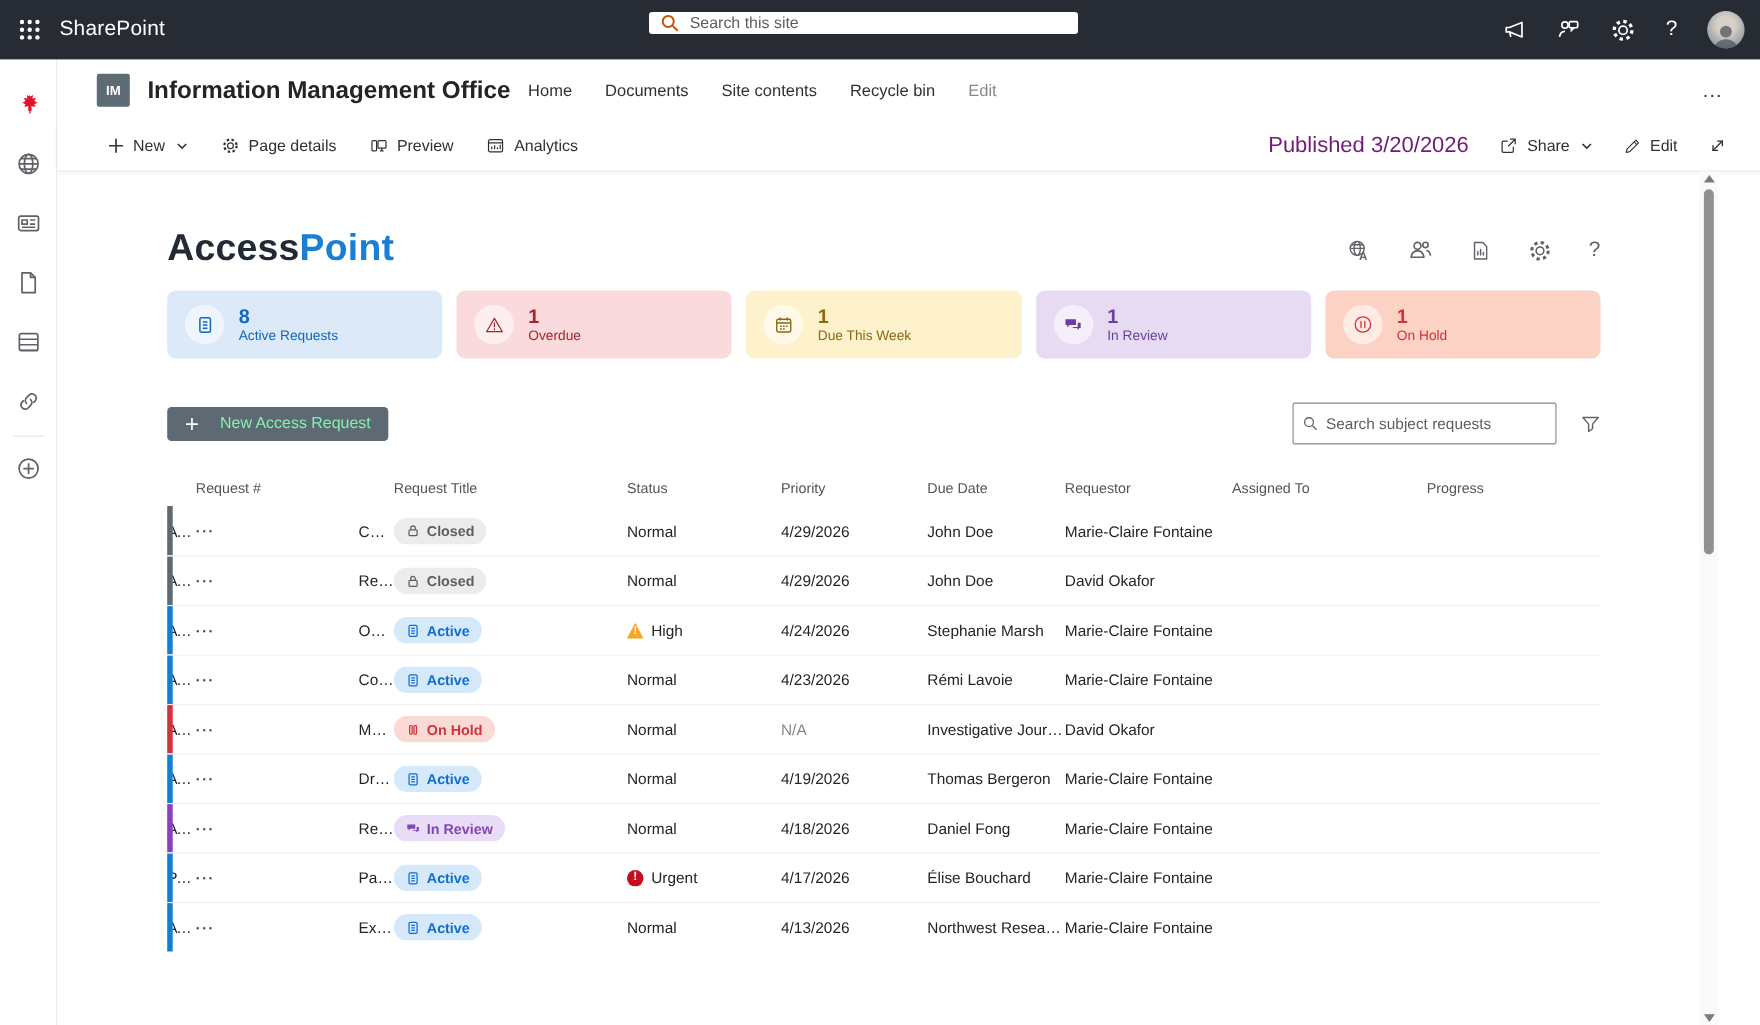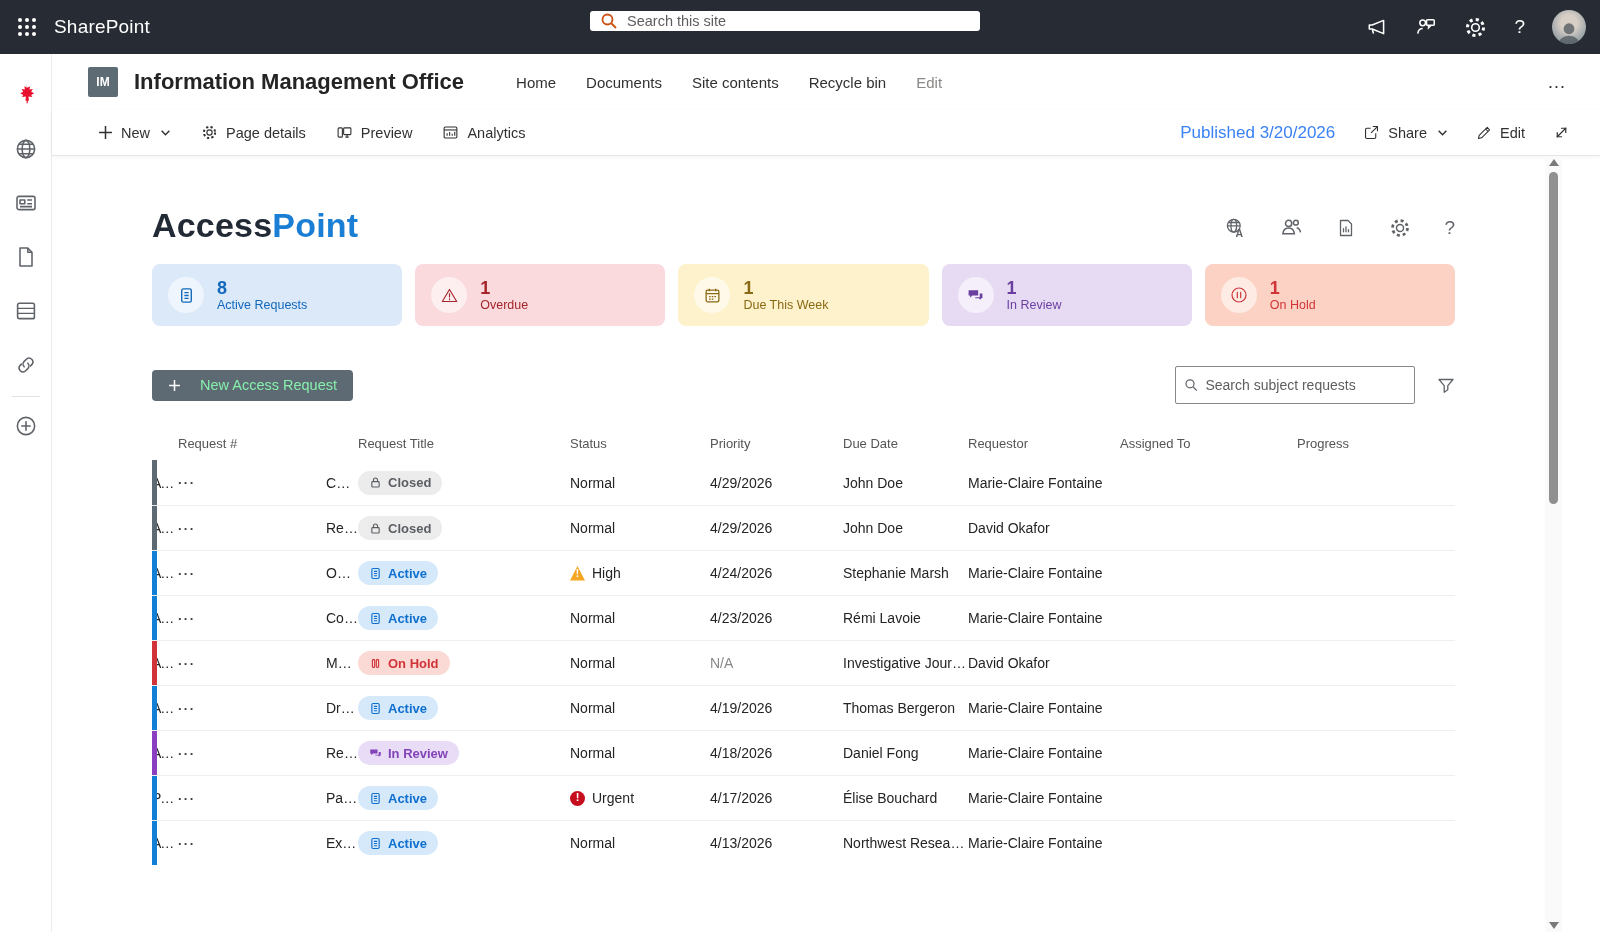--- a/index.html
+++ b/index.html
@@ -39,33 +39,33 @@
   
   .shell{display:flex;height:878px}
   .sidebar{width:52px;border-right:1px solid #ececec;display:flex;flex-direction:column;align-items:center;padding-top:14px;flex:none}
   .side-ic{width:52px;height:54px;display:flex;align-items:center;justify-content:center;color:#5f6368}
   .side-div{width:28px;border-top:1px solid #e3e3e3;margin:4px 0 2px}
   .content{flex:1;min-width:0}
 
   
   .siteheader{height:56px;display:flex;align-items:center;padding-left:36px;gap:16px}
   .site-logo{width:30px;height:30px;background:#5d6b74;color:#fff;font-size:12px;display:flex;align-items:center;justify-content:center;border-radius:2px;font-weight:bold}
-  .site-title{font-size:22px;font-weight:bold;color:#242424;margin-right:36px;white-space:nowrap}
+  .site-title{font-size:22px;font-weight:bold;color:#242424;white-space:nowrap}
   .site-nav{display:flex;gap:30px;font-size:15px;color:#323130}
   .site-nav .nav-item{white-space:nowrap}
   .site-nav .muted{color:#8a8886}
   .site-more{margin-left:auto;margin-right:34px;color:#323130;font-size:18px;letter-spacing:1px}
 
   
   .commandbar{height:46px;display:flex;align-items:center;padding:0 30px 0 46px;gap:30px;border-bottom:1px solid #e6e6e6;box-shadow:0 1px 4px rgba(0,0,0,.05)}
   .cmd{display:flex;align-items:center;gap:8px;font-size:14.5px;color:#323130}
   .cmd svg{color:#323130}
   .cmd .chev{margin-left:2px}
   .cmd-right{margin-left:auto;display:flex;align-items:center;gap:28px}
-  .published{font-size:17px;color:#3b82f6}
+  .published{font-size:20px;color:#701a75}
 
   
   .page{padding:0 145px 0 100px}
   .app-head{display:flex;align-items:flex-end;justify-content:space-between;margin-top:50px}
   .app-title{font-size:34px;font-weight:bold;letter-spacing:.2px}
   .app-title .t1{color:var(--title-dark)}
   .app-title .t2{color:var(--brand-blue)}
   .app-icons{display:flex;align-items:center;gap:33px;padding-bottom:6px;color:#5f6368}
 
   .tabs{display:flex;gap:34px;margin-top:34px}

